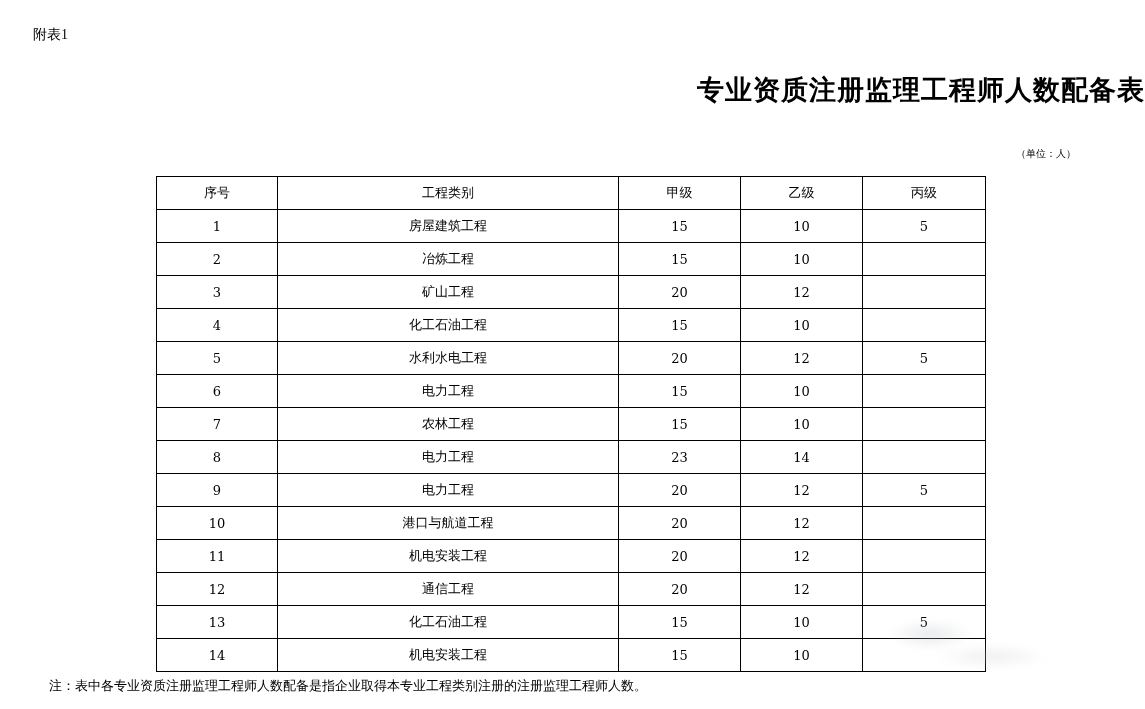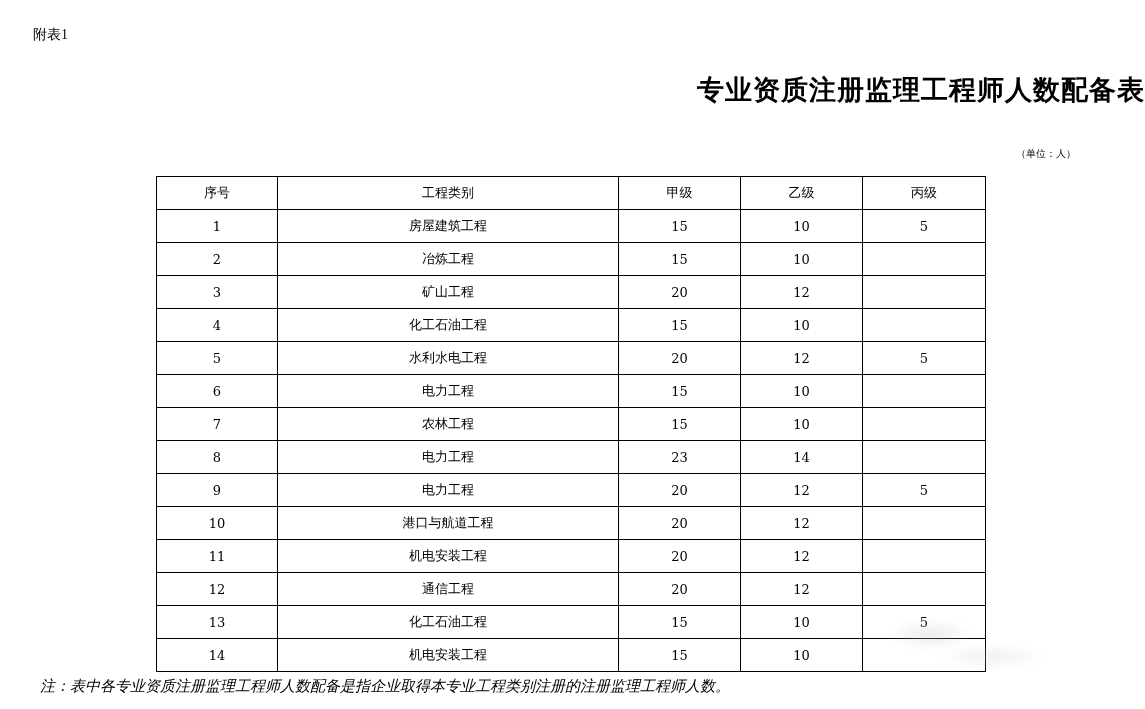--- a/index.html
+++ b/index.html
@@ -60,25 +60,24 @@
     overflow: hidden;
     white-space: nowrap;
   }
   .col-seq   { width: 121px; }
   .col-cat   { width: 341px; }
   .col-ga    { width: 122px; }
   .col-gb    { width: 122px; }
   .col-gc    { width: 123px; }
   .footnote {
     position: absolute;
-    left: 40px;
+    left: 49px;
     top: 677px;
-    font-size: 15px;
+    font-size: 13px;
     white-space: nowrap;
-    font-style: italic;
   }
   .watermark {
     position: absolute;
     left: 878px;
     top: 610px;
     width: 175px;
     height: 62px;
     background:
       radial-gradient(ellipse 60px 22px at 30% 40%, rgba(190,195,200,0.35), rgba(255,255,255,0) 70%),
       radial-gradient(ellipse 80px 18px at 65% 75%, rgba(200,203,208,0.30), rgba(255,255,255,0) 70%);

